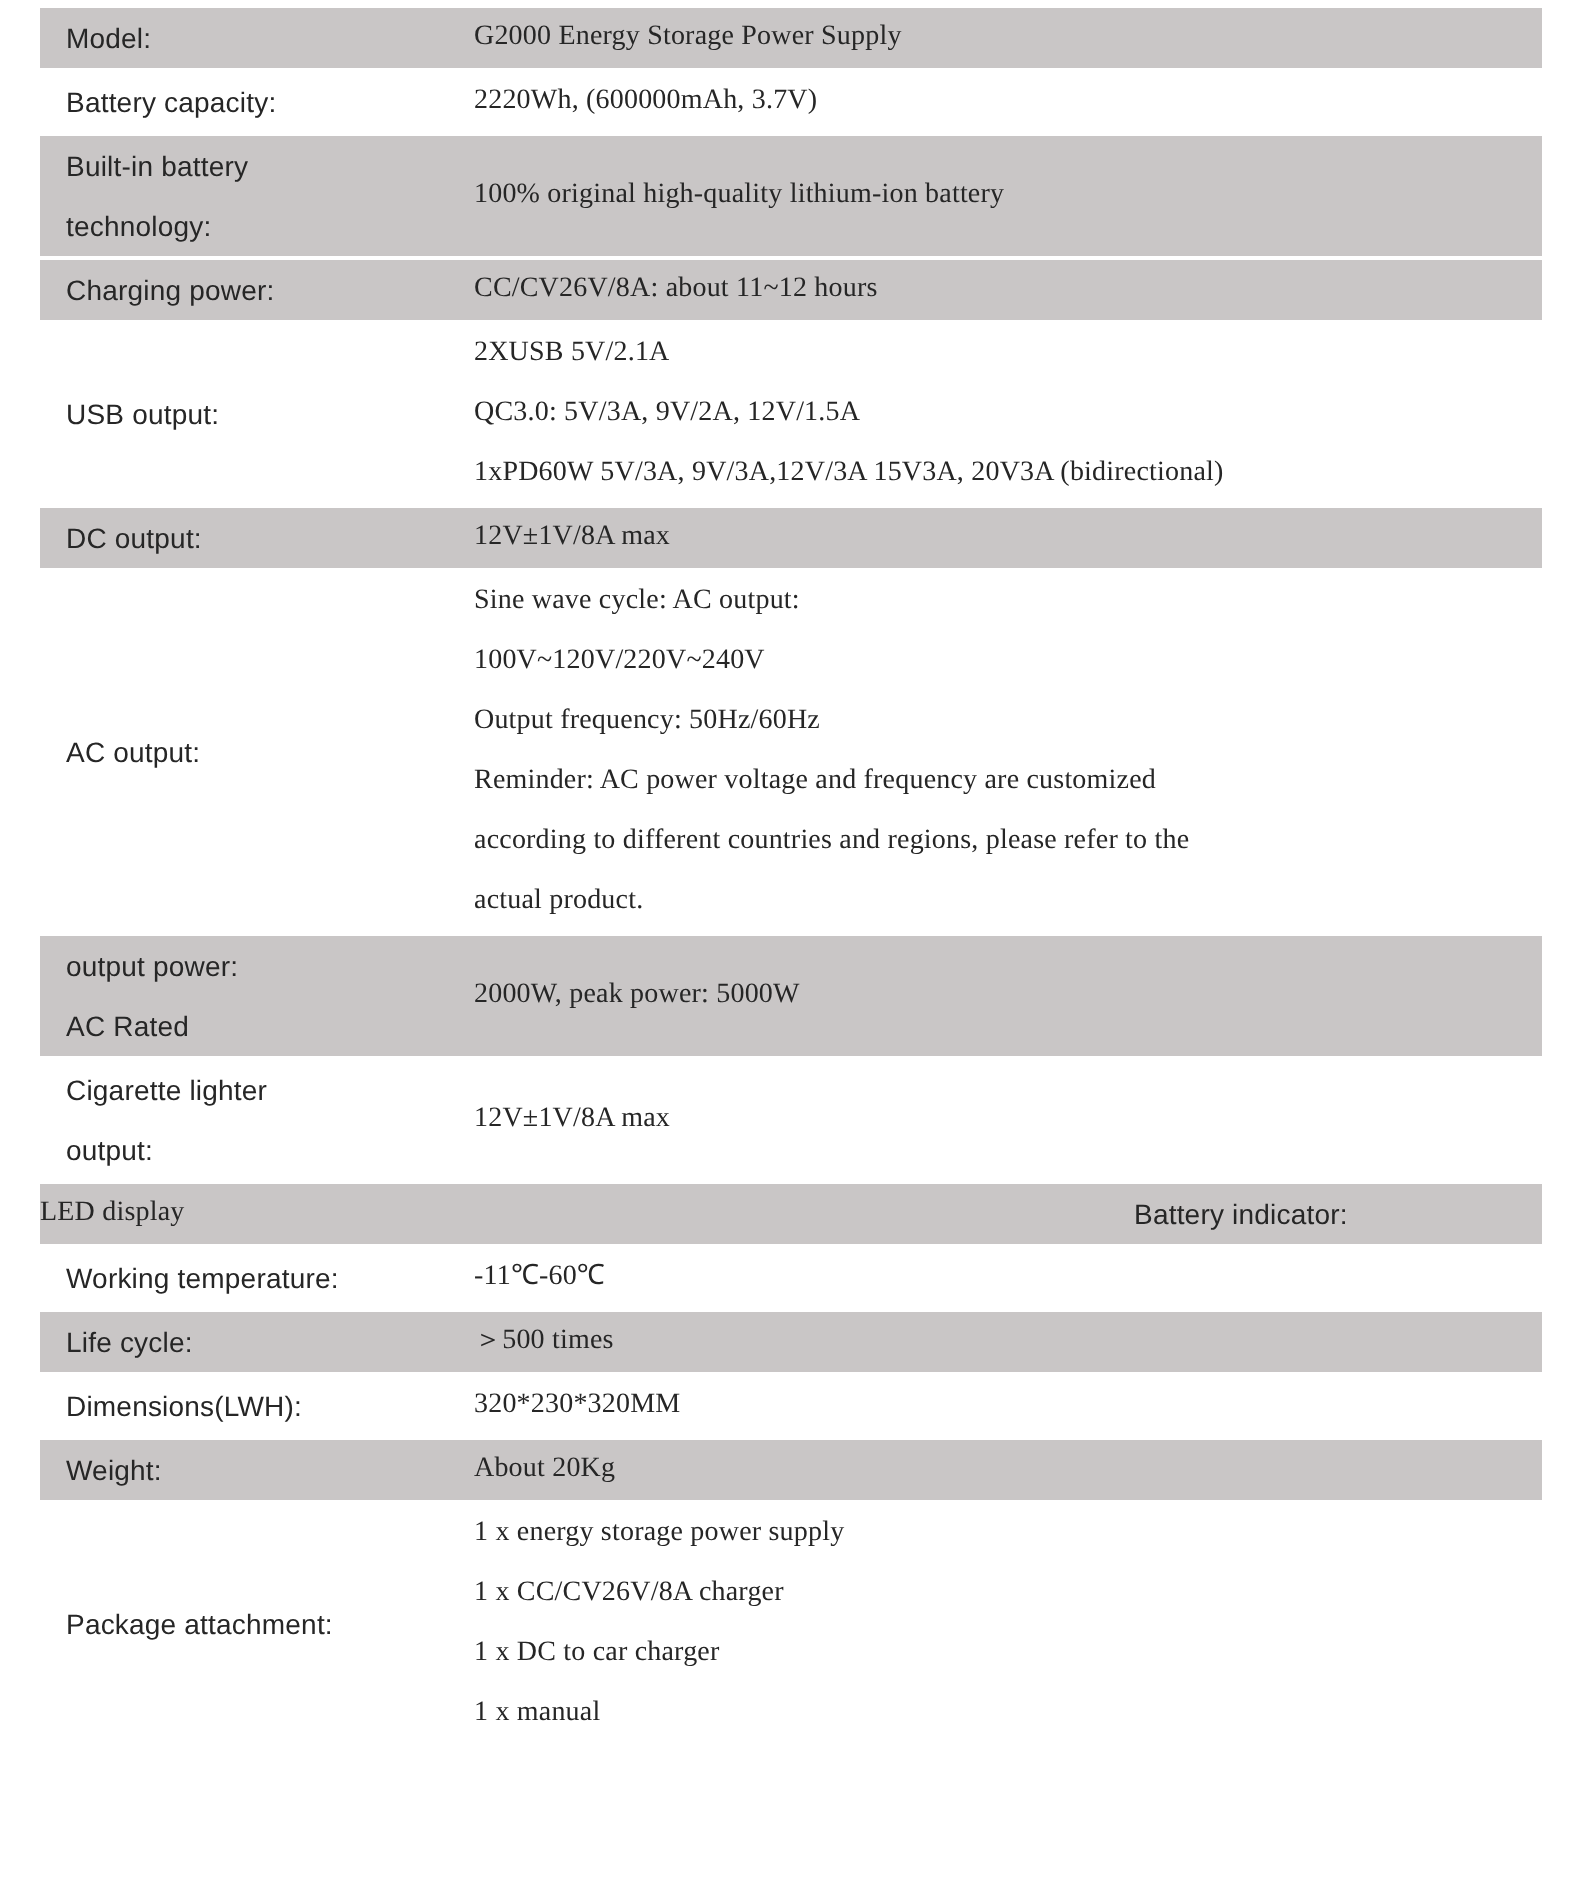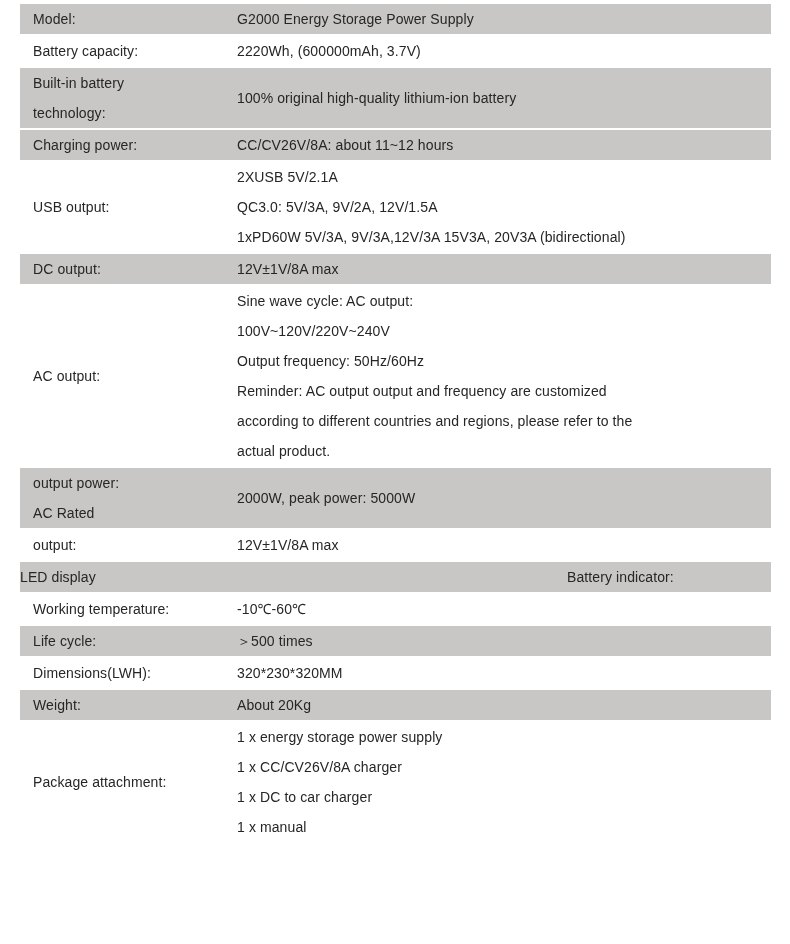--- a/index.html
+++ b/index.html
@@ -36,20 +36,21 @@
   .label-cell {
     width: 217px;
     flex: 0 0 217px;
     box-sizing: border-box;
     padding-left: 13px;
   }
   .value-cell {
     flex: 1 1 auto;
     box-sizing: border-box;
     padding-right: 4px;
+    font-family: Liberation Serif, serif;
   }
 </style>
 </head>
 <body>
 
 <div id="spec-table">
     <div class="row shaded">
       <div class="cell label-cell">
         <div class="line">Model:</div>
       </div>
@@ -101,56 +102,57 @@
       </div>
     </div>
     <div class="row">
       <div class="cell label-cell">
         <div class="line">AC output:</div>
       </div>
       <div class="cell value-cell">
         <div class="line">Sine wave cycle: AC output:</div>
         <div class="line">100V~120V/220V~240V</div>
         <div class="line">Output frequency: 50Hz/60Hz</div>
-        <div class="line">Reminder: AC output output and frequency are customized</div>
+        <div class="line">Reminder: AC power voltage and frequency are customized</div>
         <div class="line">according to different countries and regions, please refer to the</div>
         <div class="line">actual product.</div>
       </div>
     </div>
     <div class="row shaded">
       <div class="cell label-cell">
         <div class="line">output power:</div>
         <div class="line">AC Rated</div>
       </div>
       <div class="cell value-cell">
         <div class="line">2000W, peak power: 5000W</div>
       </div>
     </div>
     <div class="row">
       <div class="cell label-cell">
+        <div class="line">Cigarette lighter</div>
         <div class="line">output:</div>
       </div>
       <div class="cell value-cell">
         <div class="line">12V±1V/8A max</div>
       </div>
     </div>
     <div class="row shaded">
       <div class="cell value-cell">
         <div class="line">LED display</div>
       </div>
       <div class="cell label-cell">
         <div class="line">Battery indicator:</div>
       </div>
     </div>
     <div class="row">
       <div class="cell label-cell">
         <div class="line">Working temperature:</div>
       </div>
       <div class="cell value-cell">
-        <div class="line">-10℃-60℃</div>
+        <div class="line">-11℃-60℃</div>
       </div>
     </div>
     <div class="row shaded">
       <div class="cell label-cell">
         <div class="line">Life cycle:</div>
       </div>
       <div class="cell value-cell">
         <div class="line">＞500 times</div>
       </div>
     </div>

